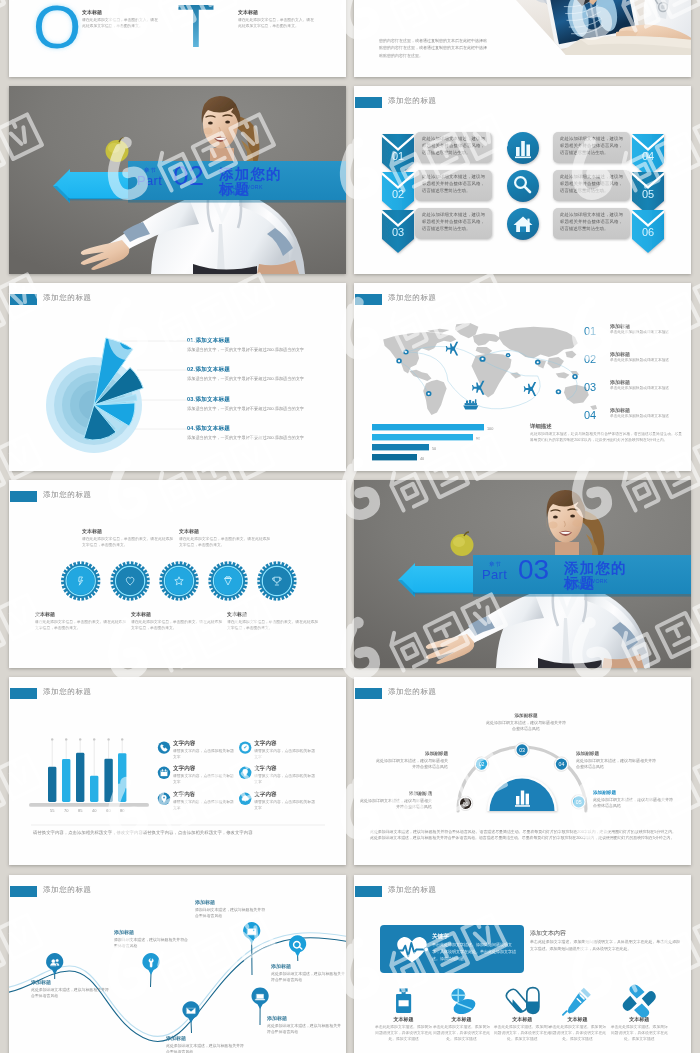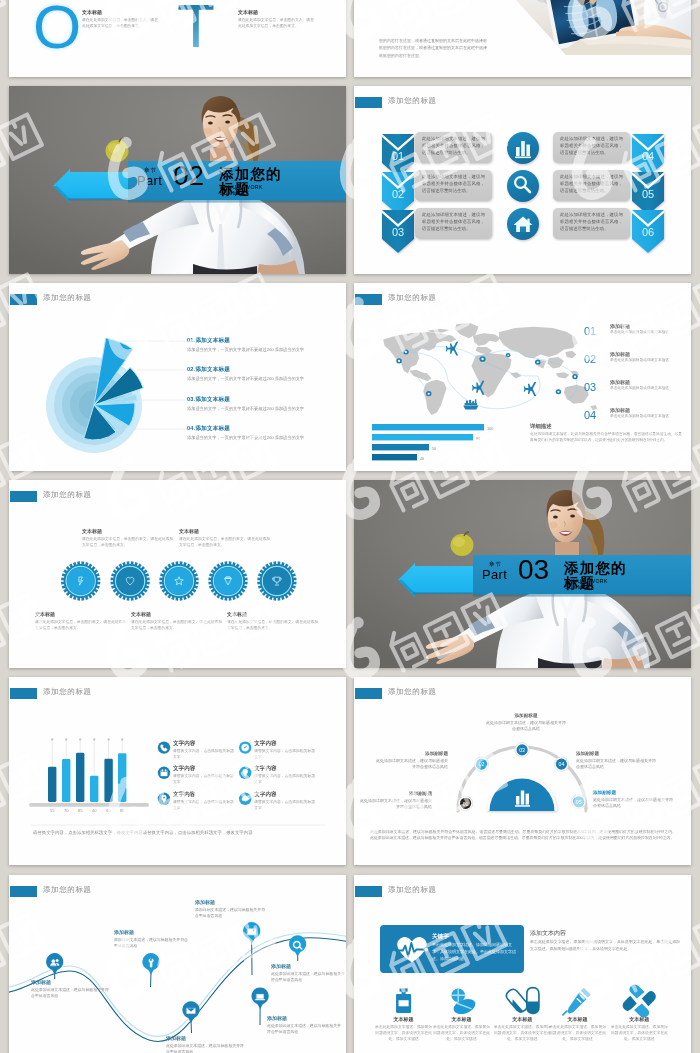--- a/index.html
+++ b/index.html
@@ -14,21 +14,21 @@
   
   .stitle{position:absolute;left:1px;top:11px;width:337px;height:12px;}
   .stitle .bar{position:absolute;left:0;top:0;width:27px;height:11px;background:#1a7fb0;}
   .stitle .tx{position:absolute;left:33px;top:-1px;font-size:7.5px;color:#8c8c8c;letter-spacing:.6px;}
 
   .wm{position:absolute;left:0;top:0;width:700px;height:1053px;pointer-events:none;z-index:60;}
 
   
   .photo{position:absolute;left:0;top:0;}
   .p2band{position:absolute;left:0;top:70px;}
-  .p2txt{position:absolute;left:0;top:70px;width:280px;height:60px;color:#000000;}
+  .p2txt{position:absolute;left:0;top:70px;width:280px;height:60px;color:#1d4ed8;}
   .p2label{position:absolute;left:135px;top:11px;font-size:5.5px;letter-spacing:1px;}
   .p2word{position:absolute;left:128px;top:18px;font-size:13px;letter-spacing:.3px;line-height:1;}
   .p2num{position:absolute;left:164px;top:6px;font-size:28px;letter-spacing:0;line-height:1;font-weight:300;}
   .p2title{position:absolute;left:210px;top:11px;font-size:14.5px;font-weight:700;letter-spacing:1.2px;line-height:1;}
   .p2sub{position:absolute;left:211px;top:28px;font-size:5.2px;letter-spacing:.4px;}
 
   
   .s4svg{position:absolute;left:0;top:0;}
   .s4txt{position:absolute;left:0;top:0;width:337px;height:188px;}
   .s4t{position:absolute;width:69px;height:27px;font-size:4.4px;line-height:1.55;color:#5a5a5a;

